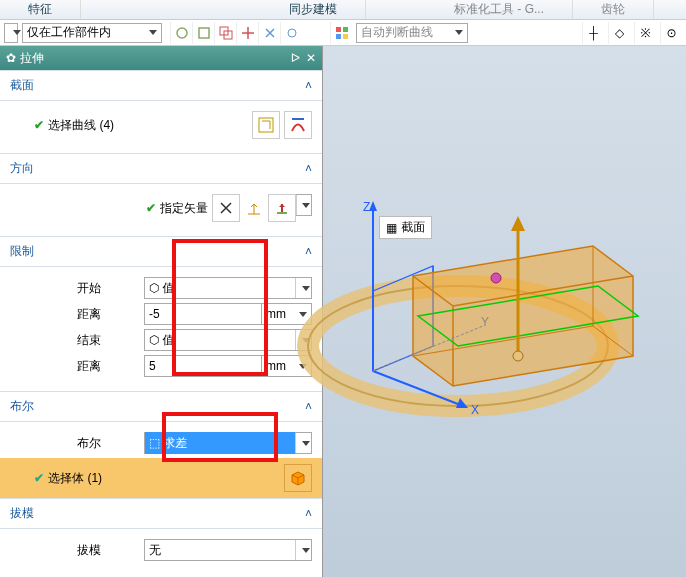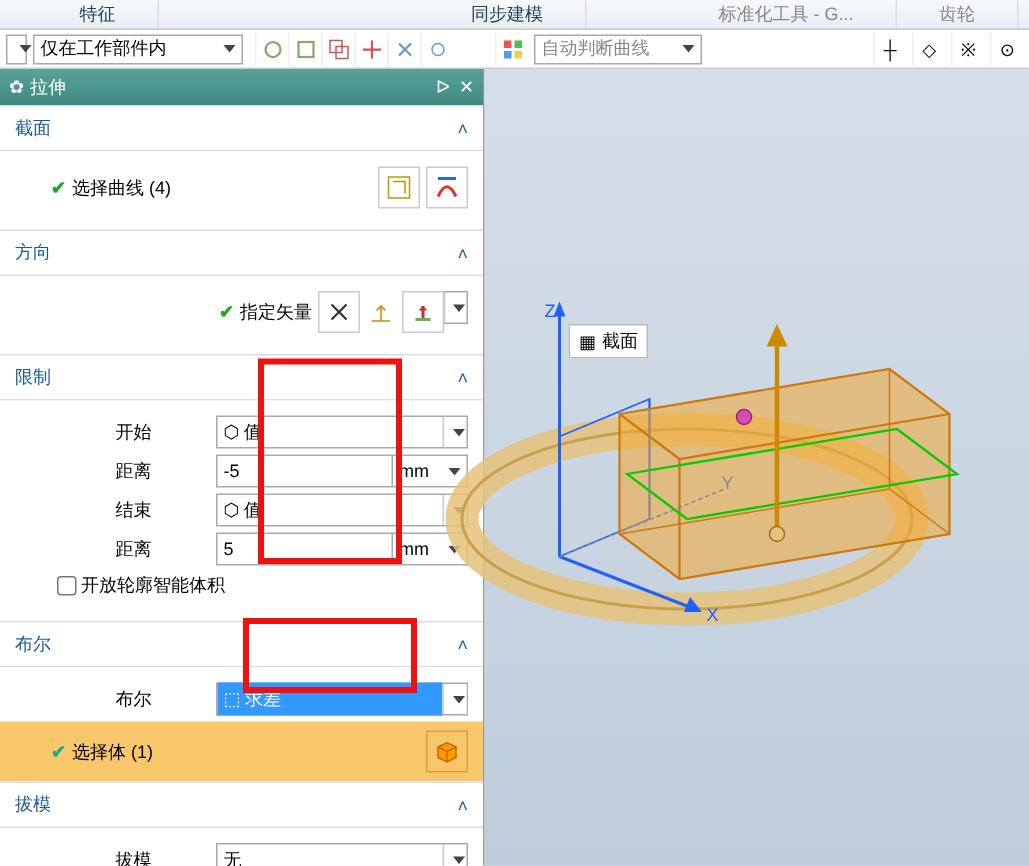--- a/index.html
+++ b/index.html
@@ -1,17 +1,17 @@
 <!DOCTYPE html>
 <html><head>
 <meta charset="utf-8">
 <style>
   * { box-sizing: border-box; font-family: "Microsoft YaHei", Arial, sans-serif; font-size: 12px; }
   body { margin:0; width:686px; height:577px; background:#c6d3e2; overflow:hidden; position:relative; }
-  .topbar { height:20px; background:linear-gradient(#f7f9fc,#e8eef5); border-bottom:1px solid #ccc; display:flex; align-items:flex-start;padding-left:25px; }
+  .topbar { height:20px; background:linear-gradient(#f7f9fc,#e8eef5); border-bottom:1px solid #ccc; display:flex; align-items:flex-start; }
   .toptab { padding:0 28px; color:#245; border-right:1px solid #ddd; height:100%; display:flex; align-items:center; cursor:pointer; }
   .toolbar { height:26px; background:#fff; border-bottom:1px solid #ccc; display:flex; align-items:center; gap:4px; padding:0 4px; }
   .sel { border:1px solid #aaa; height:20px; background:#fff; padding:0 4px; display:flex; align-items:center; justify-content:space-between; }
   .caret { width:0; height:0; border-left:4px solid transparent; border-right:4px solid transparent; border-top:5px solid #444; margin-left:4px; }
   .ico { width:22px; height:22px; display:flex; align-items:center; justify-content:center; border-left:1px solid #eee; }
   .main { display:flex; height:531px; }
   .leftstrip { width:28px; background:#e4ebf3; border-right:1px solid #bbb; display:flex; flex-direction:column; align-items:center; gap:6px; padding-top:6px; }
   .panel { width:323px; background:#fff; border-right:1px solid #999; display:flex; flex-direction:column; overflow:hidden; }
   .panel-titlebar { height:24px; background:linear-gradient(#5aa29a,#3d8a82); color:#fff; display:flex; align-items:center; padding:0 6px; justify-content:space-between; }
   .titlebar-right { display:flex; gap:6px; }
@@ -222,24 +222,20 @@
         <div class="row">
           <span class="rowlbl">距离</span>
           <div class="input">
               <span>5</span>
             </div>
           <div class="unitbox">
               <span>mm</span>
               <span class="caret"></span>
             </div>
         </div>
-        <div class="row">
-          <input type="checkbox" style="">
-          <span>开放轮廓智能体积</span>
-        </div>
       </div>
 
       <div class="section-head">
         <span>布尔</span>
         <span style="color:#1a5a9c">˄</span>
       </div>
       <div class="section-body" style="padding-bottom:0">
         <div class="row">
           <span class="rowlbl">布尔</span>
           <div class="drop" style="flex:1;padding:0">

